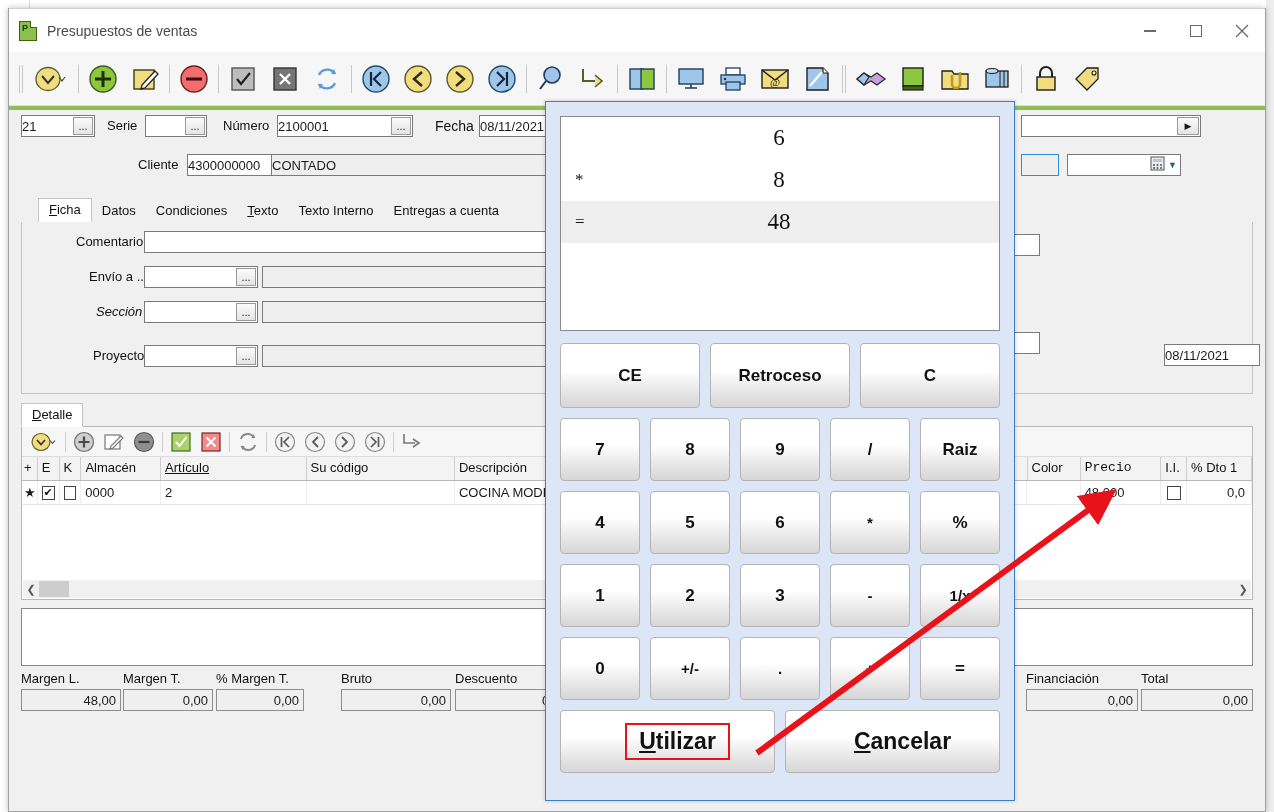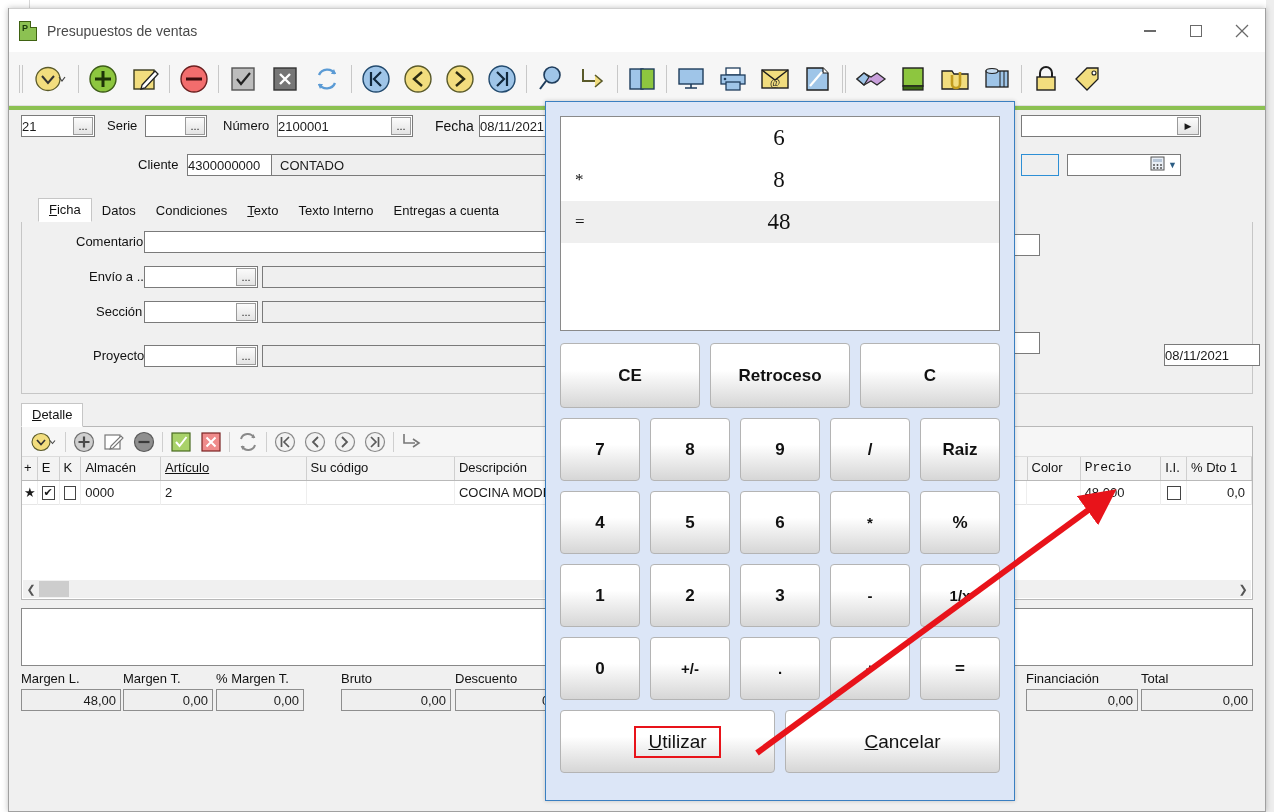--- a/index.html
+++ b/index.html
@@ -107,21 +107,21 @@
   #calc-keys { margin-top:12px; }
   .krow { display:flex; gap:10px; margin-bottom:10px; }
   .key {
     flex:1; height:63px; border:1px solid #b4b4b4; border-radius:4px;
     background:linear-gradient(#ffffff 0%, #ffffff 42%, #f3f3f3 58%, #d6d6d6 100%);
     display:flex; align-items:center; justify-content:center;
     font-weight:bold; font-size:17px; color:#111;
   }
   .key.small { font-size:15px; }
   .key.wide { height:65px; }
-  .key.bottom { height:63px; font-size:19px; font-weight:normal;padding-left:20px; }
+  .key.bottom { height:63px; font-size:23px; font-weight:bold;padding-left:20px; }
   .redbox { border:2px solid #e8131a; padding:3px 12px; }
 
   
   #annot { position:absolute; inset:0; pointer-events:none; }
 </style>
 </head>
 <body>
 
 <div id="desktop">
   <div class="bg-strip" style="left:0;top:0;width:1274px;height:8px;background:#ffffff;"></div>
@@ -342,21 +342,21 @@
 
     <div class="fld" style="position:absolute;left:1012px;top:5px;width:180px;">
       <span class="arrowbtn">▶</span>
     </div>
 
     <div class="lbl" style="position:absolute;left:129px;top:47px;">Cliente</div>
     <div class="fld" style="position:absolute;left:178px;top:44px;width:130px;">
       <span>4300000000</span>
       <span class="ellip">...</span>
     </div>
-    <div class="fld ro" style="position:absolute;left:262px;top:44px;width:318px;padding-left:8px;">
+    <div class="fld ro" style="position:absolute;left:262px;top:44px;width:318px;">
       <span>CONTADO</span>
     </div>
     <div class="fld ro" style="position:absolute;left:1012px;top:44px;width:38px;border-color:#2d8fd5;"></div>
     <div class="fld" style="position:absolute;left:1058px;top:44px;width:114px;">
       <span style="margin-left:auto;display:flex;align-items:center;gap:3px;margin-right:3px;">
         <span>
           <svg width="15" height="15" viewBox="0 0 15 15">
               <rect x="1" y="1" width="13" height="13" fill="#e9eef5" stroke="#555" stroke-width="1"></rect>
               <rect x="3" y="3" width="9" height="3" fill="#b7c6d8"></rect>
               <circle cx="4" cy="9" r="1" fill="#555"></circle>
@@ -385,21 +385,21 @@
 
     <div class="lbl" style="position:absolute;left:54px;top:12px;">Comentario</div>
     <div class="fld" style="position:absolute;left:122px;top:9px;width:440px;"></div>
 
     <div class="lbl" style="position:absolute;left:67px;top:47px;">Envío a ...</div>
     <div class="fld" style="position:absolute;left:122px;top:44px;width:114px;">
       <span class="ellip">...</span>
     </div>
     <div class="fld ro" style="position:absolute;left:240px;top:44px;width:322px;"></div>
 
-    <div class="lbl" style="position:absolute;left:74px;top:82px;">Sección</div>
+    <div class="lbl" style="position:absolute;left:74px;top:82px;font-style:italic;">Sección</div>
     <div class="fld" style="position:absolute;left:122px;top:79px;width:114px;">
       <span class="ellip">...</span>
     </div>
     <div class="fld ro" style="position:absolute;left:240px;top:79px;width:322px;"></div>
 
     <div class="lbl" style="position:absolute;left:71px;top:126px;text-align:right;">Proyecto</div>
     <div class="fld" style="position:absolute;left:122px;top:123px;width:114px;">
       <span class="ellip">...</span>
     </div>
     <div class="fld ro" style="position:absolute;left:240px;top:123px;width:322px;"></div>

